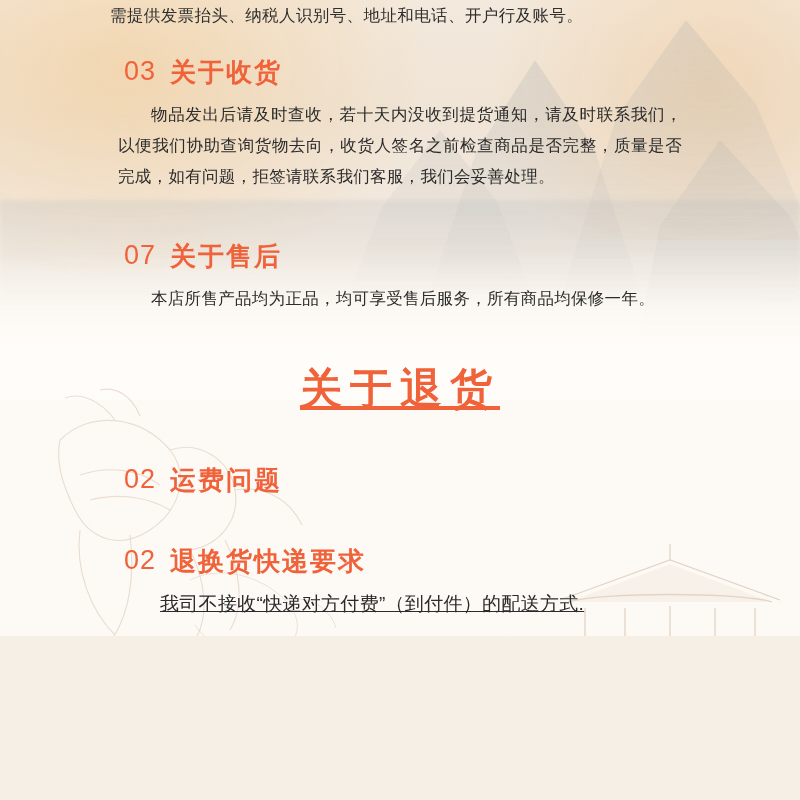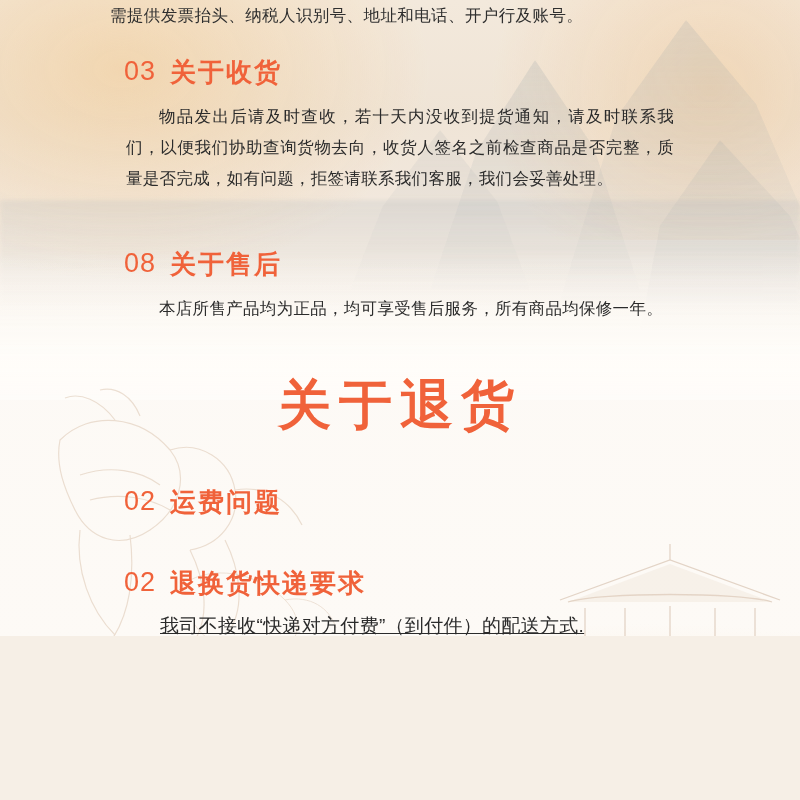--- a/index.html
+++ b/index.html
@@ -171,34 +171,35 @@
     line-height: 1;
   }
   .sec-body {
     font-size: 16.5px;
     line-height: 31px;
     color: #2b2b2b;
     text-align: justify;
     text-justify: inter-ideograph;
     letter-spacing: 0.3px;
     text-indent: 2em;
-    margin: 16px;
+    margin: 8px;
   }
 
   .spacer-sm { height: 40px; }
 
   .big-title {
     text-align: center;
-    font-size: 53px;
+    font-size: 42px;
     font-weight: 700;
     color: #f0623a;
     letter-spacing: 8px;
     margin: 0;
     padding: 0;
     line-height: 1.1;
+    text-decoration: underline;
   }
   .big-title-wrap {
     margin: 52px 0 54px 0;
   }
 
   .tail-text {
     font-size: 19px;
     line-height: 31px;
     color: #2b2b2b;
     text-indent: 2em;
@@ -279,21 +280,21 @@
         <span class="sec-num">03</span>
         <span class="sec-title">关于收货</span>
       </div>
       <p class="sec-body">物品发出后请及时查收，若十天内没收到提货通知，请及时联系我们，以便我们协助查询货物去向，收货人签名之前检查商品是否完整，质量是否完成，如有问题，拒签请联系我们客服，我们会妥善处理。</p>
     </div>
 
     <div class="spacer-sm"></div>
 
     <div class="section">
       <div class="sec-head">
-        <span class="sec-num">08</span>
+        <span class="sec-num">07</span>
         <span class="sec-title">关于售后</span>
       </div>
       <p class="sec-body">本店所售产品均为正品，均可享受售后服务，所有商品均保修一年。</p>
     </div>
 
     <div class="big-title-wrap">
       <h1 class="big-title">关于退货</h1>
     </div>
 
     <div class="section">

